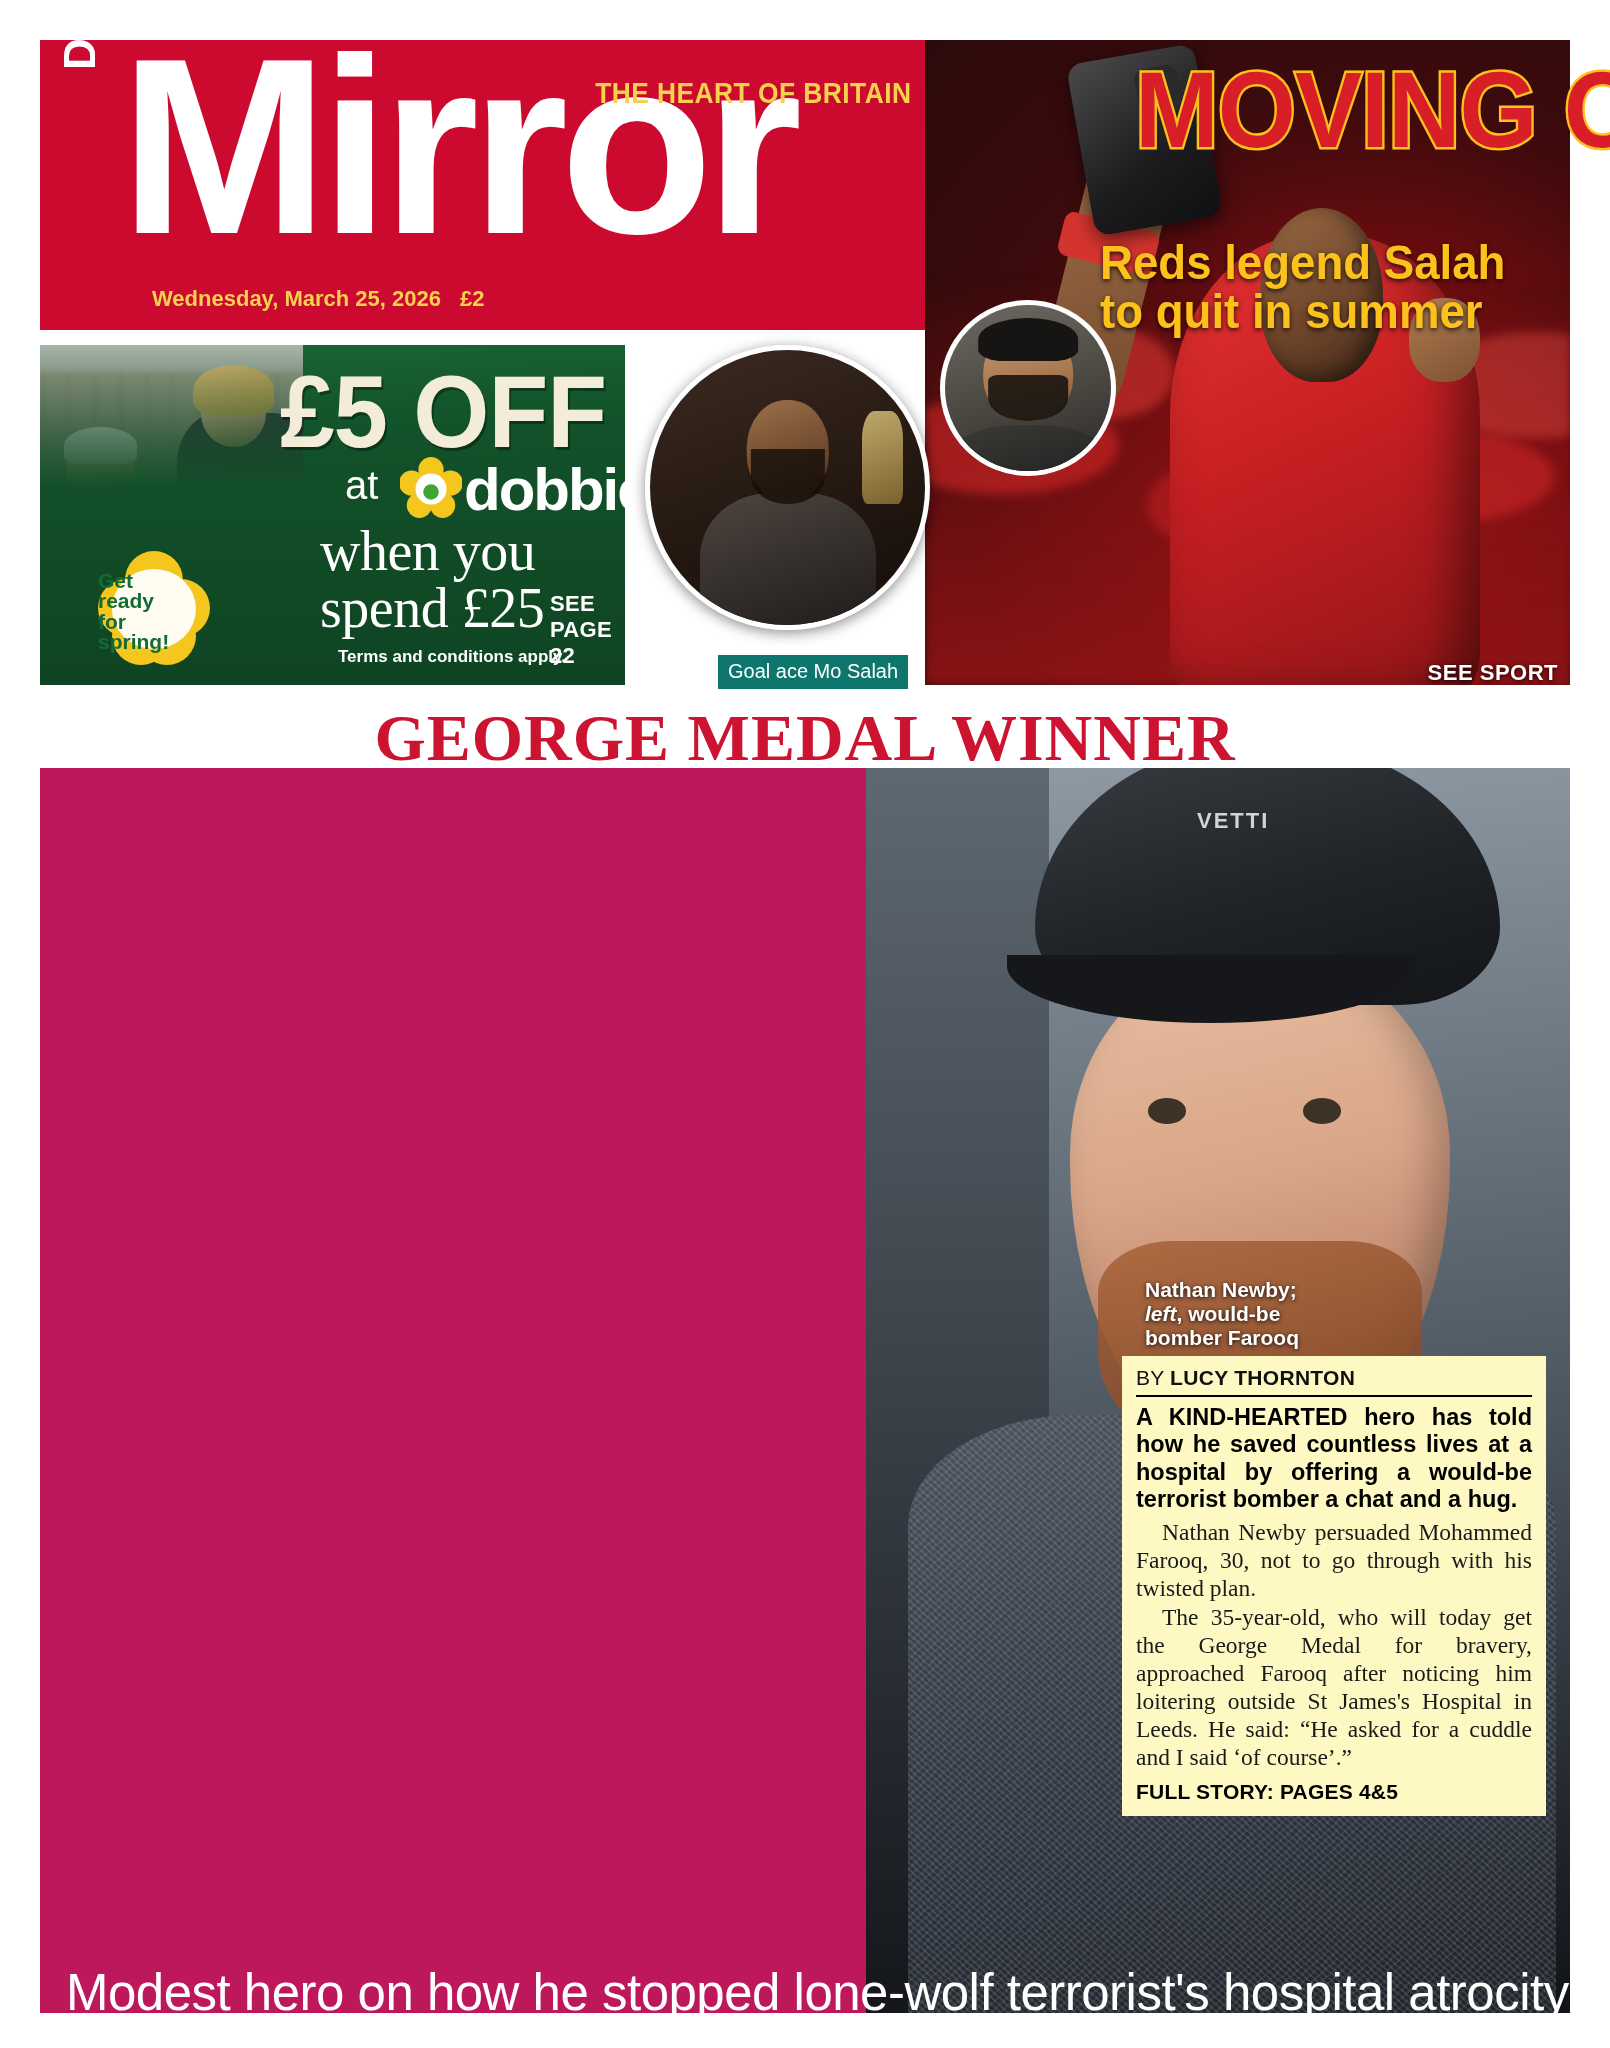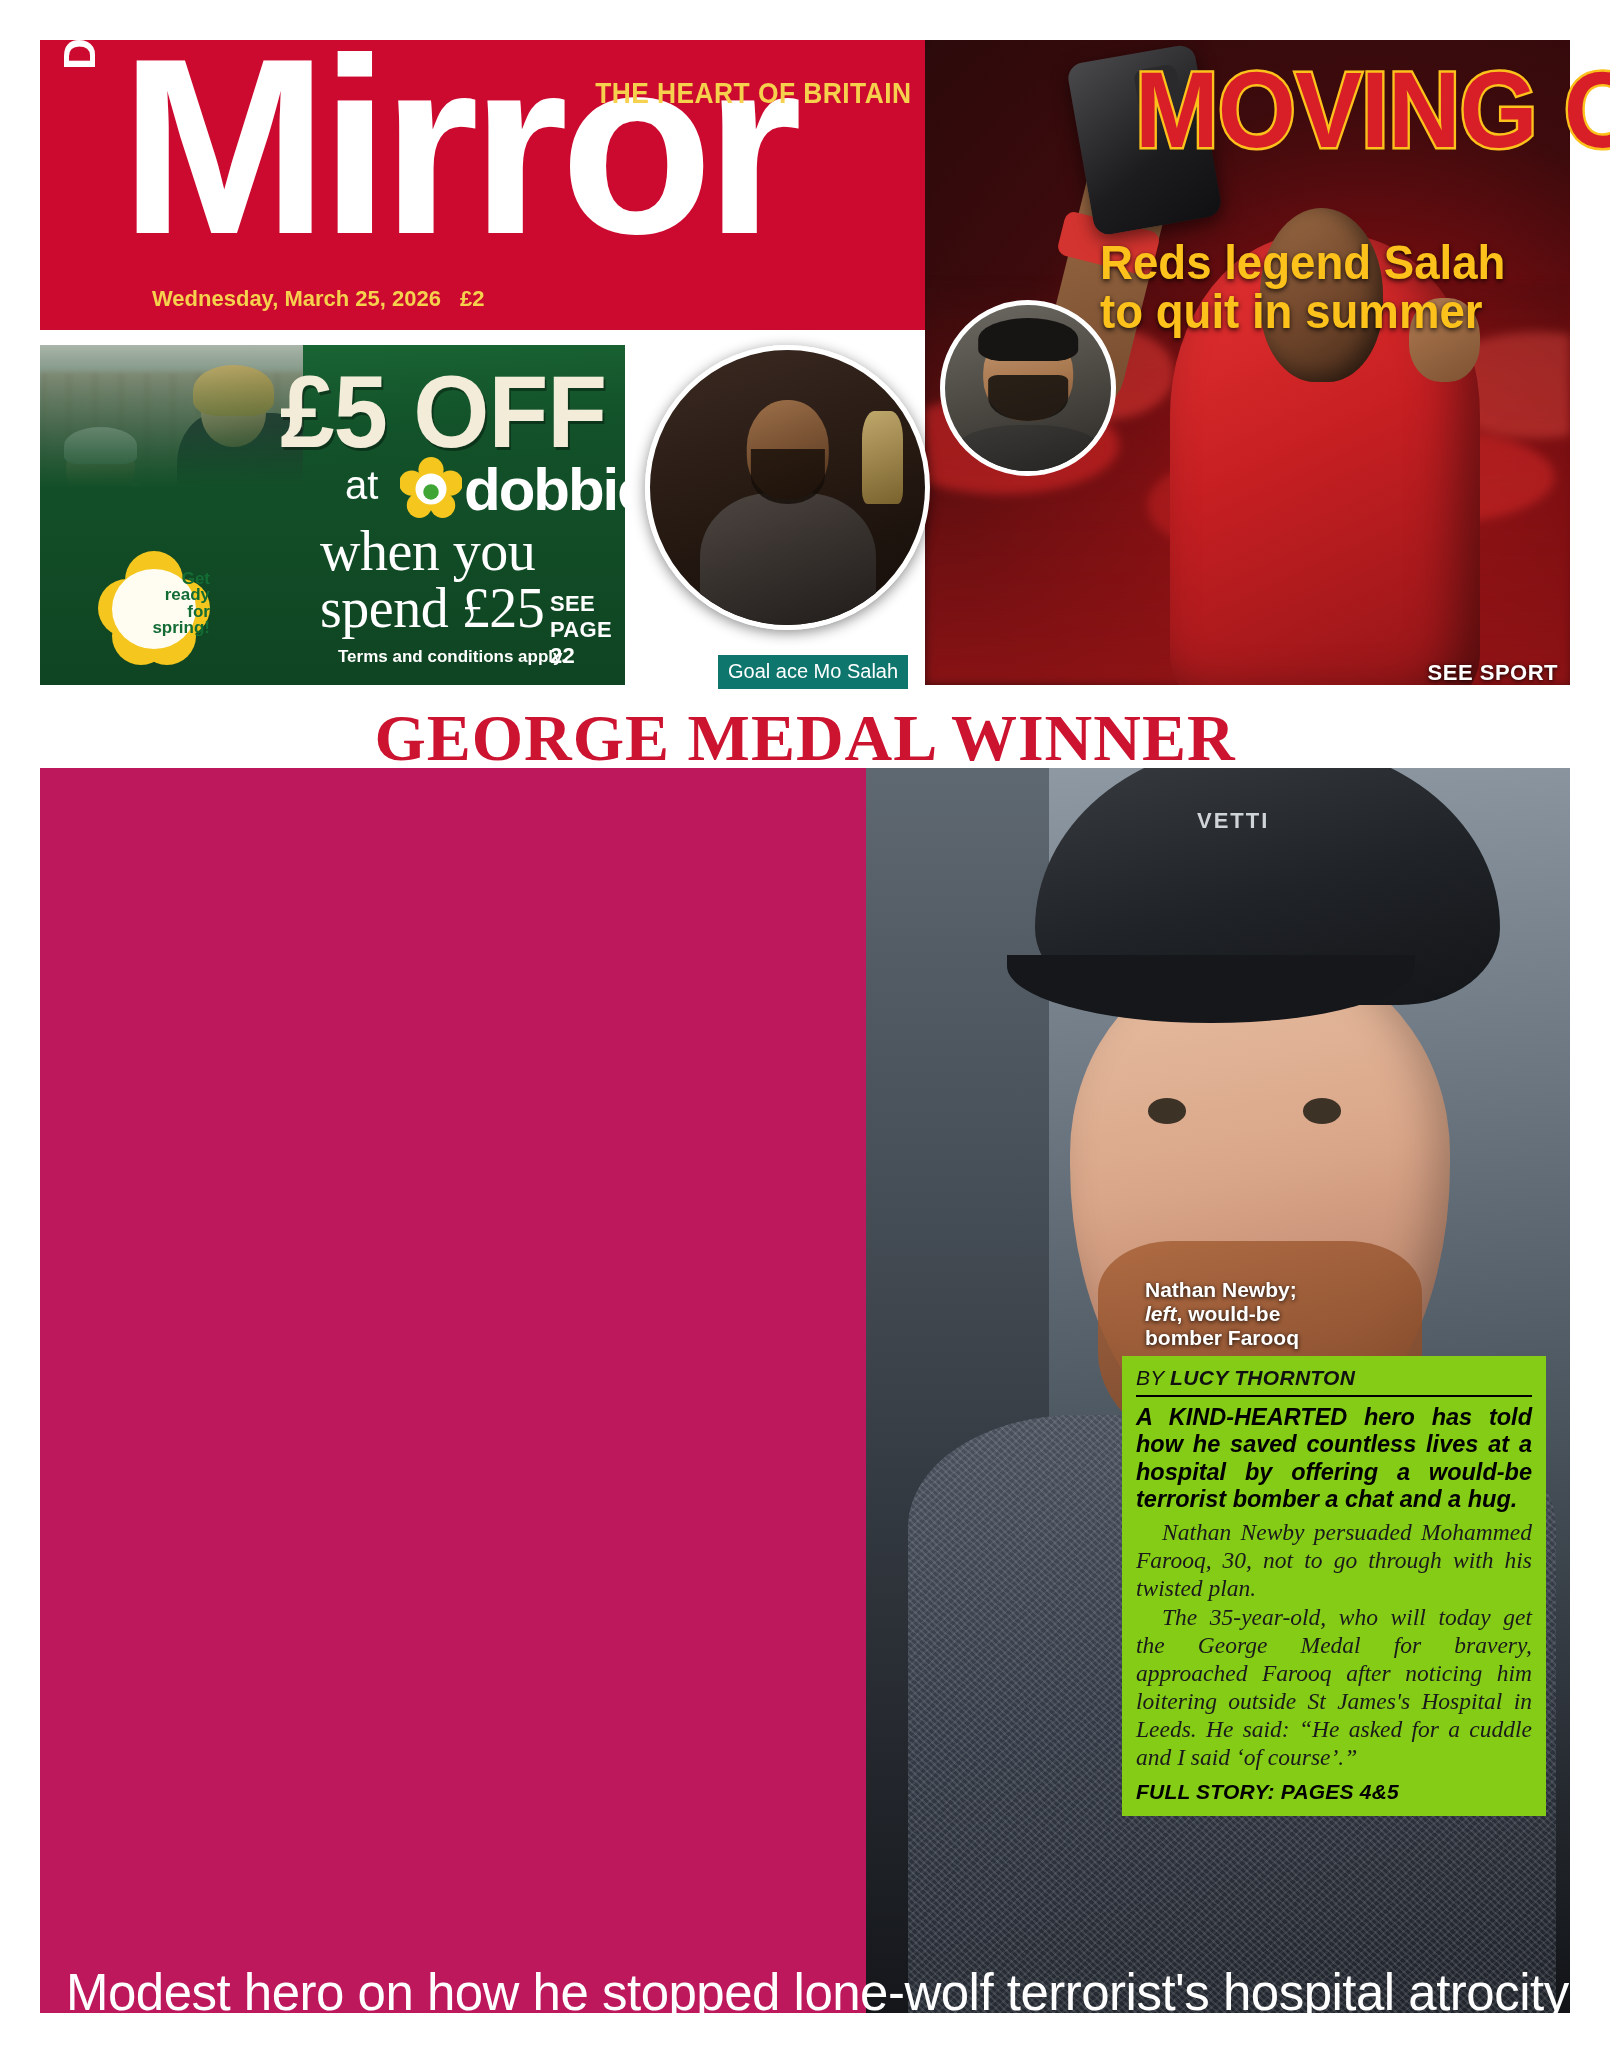--- a/index.html
+++ b/index.html
@@ -426,24 +426,24 @@
     position: absolute;
     left: 14px; top: 18px;
     width: 84px; height: 80px;
     border-radius: 50%;
     background: #fffdf2;
   }
   .spring-badge .txt {
     position: absolute;
     left: 0; top: 20px;
     width: 112px;
-    text-align: right;
+    text-align: left;
     color: #146c35;
     font-weight: 800;
-    font-size: 17px;
+    font-size: 21px;
     line-height: 0.97;
     font-family: "Liberation Sans", sans-serif;
   }
 
   
   .gm-banner {
     position: absolute;
     left: 0; top: 700px;
     width: 1610px;
     text-align: center;
@@ -616,23 +616,22 @@
     white-space: nowrap;
     transform: scaleX(0.98);
     transform-origin: left bottom;
   }
 
   
   .copy-box {
     position: absolute;
     left: 1122px; top: 1356px;
     width: 424px;
-    background: #84cc16;
+    background: #fef9c3;
     padding: 10px 14px 12px 14px;
-    font-style: italic;
   }
   .byline {
     font-size: 21px;
     font-weight: 400;
     color: #111;
     padding-bottom: 5px;
     border-bottom: 2px solid #000;
     margin-bottom: 7px;
     letter-spacing: 0.2px;
   }

